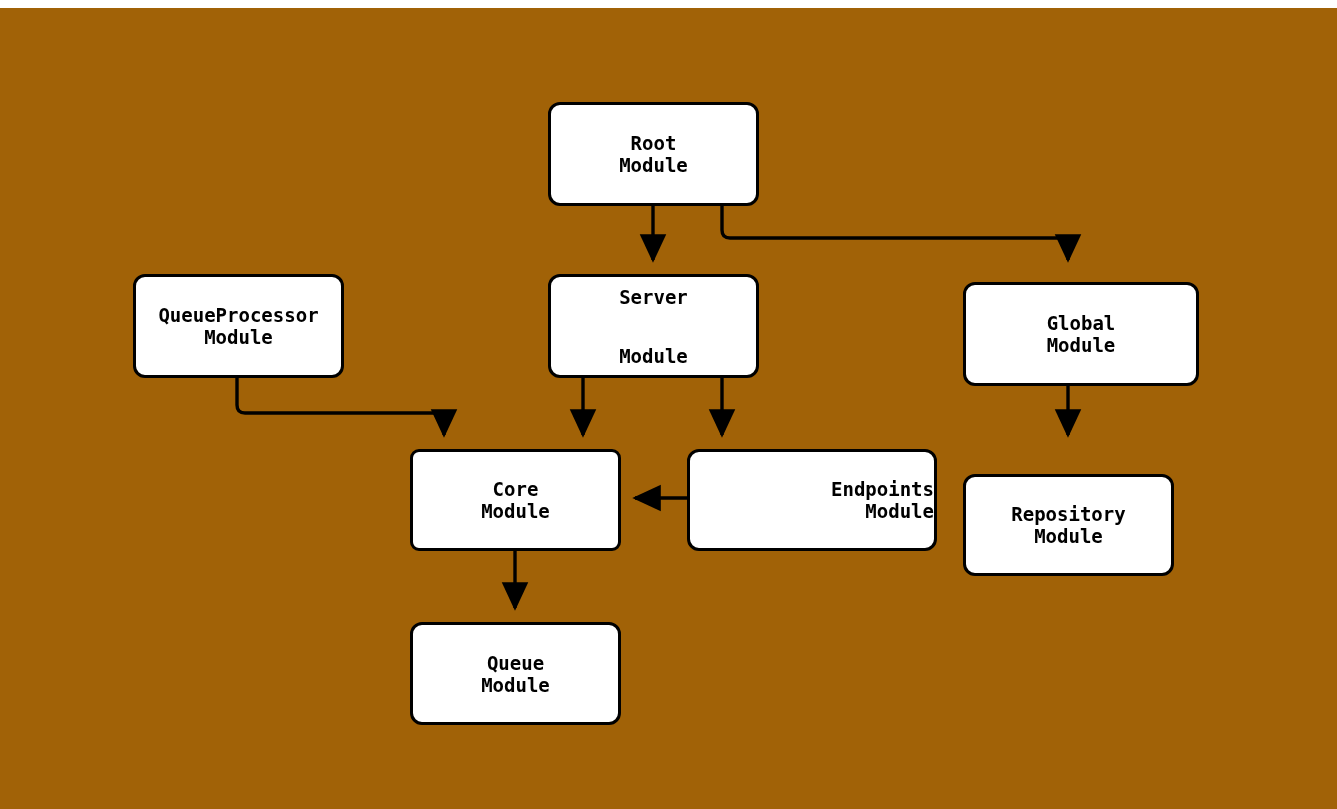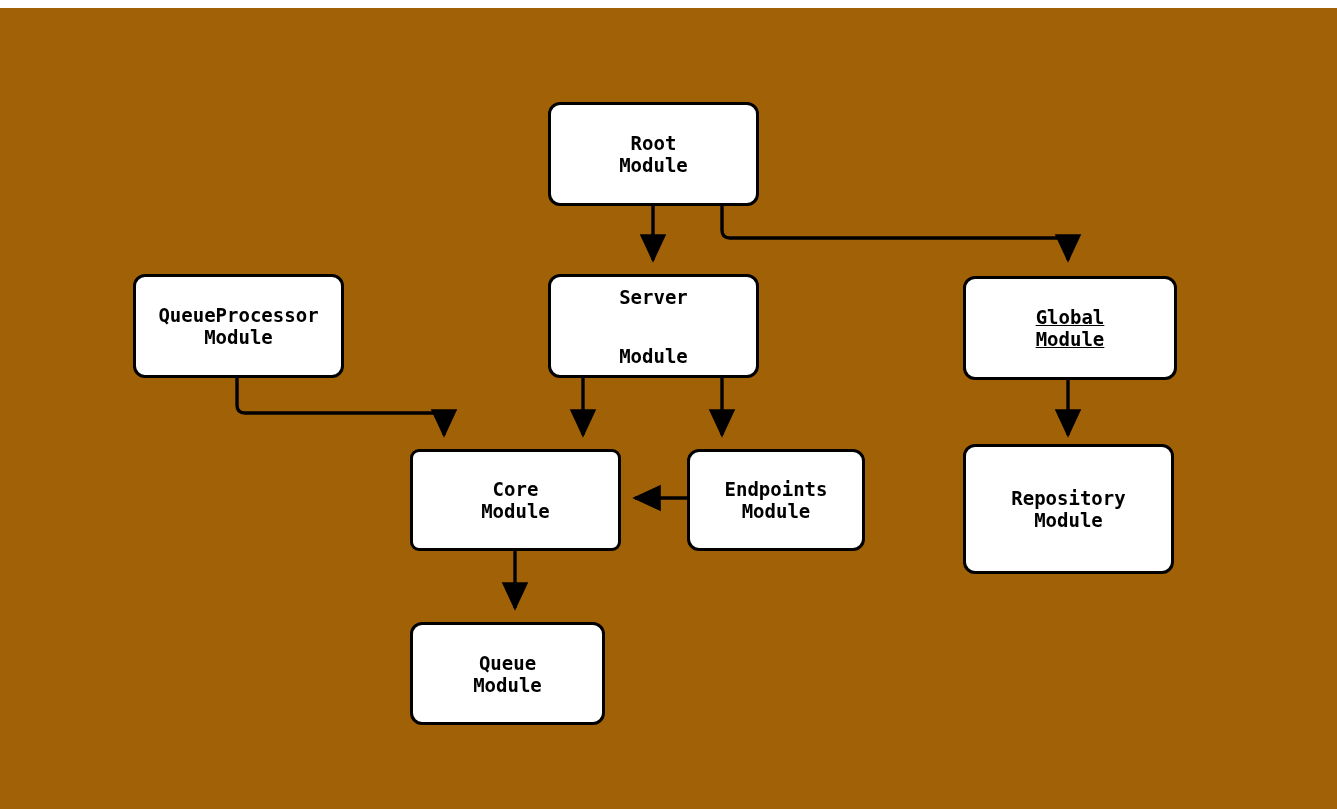--- a/index.html
+++ b/index.html
@@ -79,35 +79,35 @@
         <div class="node-label">Module</div>
       </div>
       <div class="node" style="left: 133px; top: 266px; width: 211px; height: 104px; border-color: rgb(0, 0, 0); background: rgb(255, 255, 255);">
         <div class="node-label">QueueProcessor</div>
         <div class="node-label">Module</div>
       </div>
       <div class="node" style="left: 548px; top: 266px; width: 211px; height: 104px; border-color: rgb(0, 0, 0); background: rgb(255, 255, 255); gap: 37px;">
         <div class="node-label">Server</div>
         <div class="node-label">Module</div>
       </div>
-      <div class="node" style="left: 963px; top: 268px; width: 214px; height: 104px; border-color: rgb(0, 0, 0); background: rgb(255, 255, 255); text-decoration: underline;">
+      <div class="node" style="left: 963px; top: 274px; width: 236px; height: 104px; border-color: rgb(0, 0, 0); background: rgb(255, 255, 255);">
         <div class="node-label">Global</div>
         <div class="node-label">Module</div>
       </div>
       <div class="node" style="left: 410px; top: 441px; width: 211px; height: 102px; border-color: rgb(0, 0, 0); background: rgb(255, 255, 255); border-radius: 9px;">
         <div class="node-label">Core</div>
         <div class="node-label">Module</div>
       </div>
-      <div class="node" style="left: 687px; top: 441px; width: 178px; height: 102px; border-color: rgb(0, 0, 0); background: rgb(255, 255, 255);">
+      <div class="node" style="left: 687px; top: 441px; width: 250px; height: 102px; border-color: rgb(0, 0, 0); background: rgb(255, 255, 255); align-items: flex-end;">
         <div class="node-label">Endpoints</div>
         <div class="node-label">Module</div>
       </div>
-      <div class="node" style="left: 963px; top: 436px; width: 211px; height: 130px; border-color: rgb(0, 0, 0); background: rgb(255, 255, 255);">
+      <div class="node" style="left: 963px; top: 466px; width: 211px; height: 102px; border-color: rgb(0, 0, 0); background: rgb(255, 255, 255);">
         <div class="node-label">Repository</div>
         <div class="node-label">Module</div>
       </div>
-      <div class="node" style="left: 410px; top: 614px; width: 195px; height: 103px; border-color: rgb(0, 0, 0); background: rgb(255, 255, 255);">
+      <div class="node" style="left: 410px; top: 614px; width: 211px; height: 103px; border-color: rgb(0, 0, 0); background: rgb(255, 255, 255);">
         <div class="node-label">Queue</div>
         <div class="node-label">Module</div>
       </div>
     </div>
 
 </div>
 
 </body></html>

